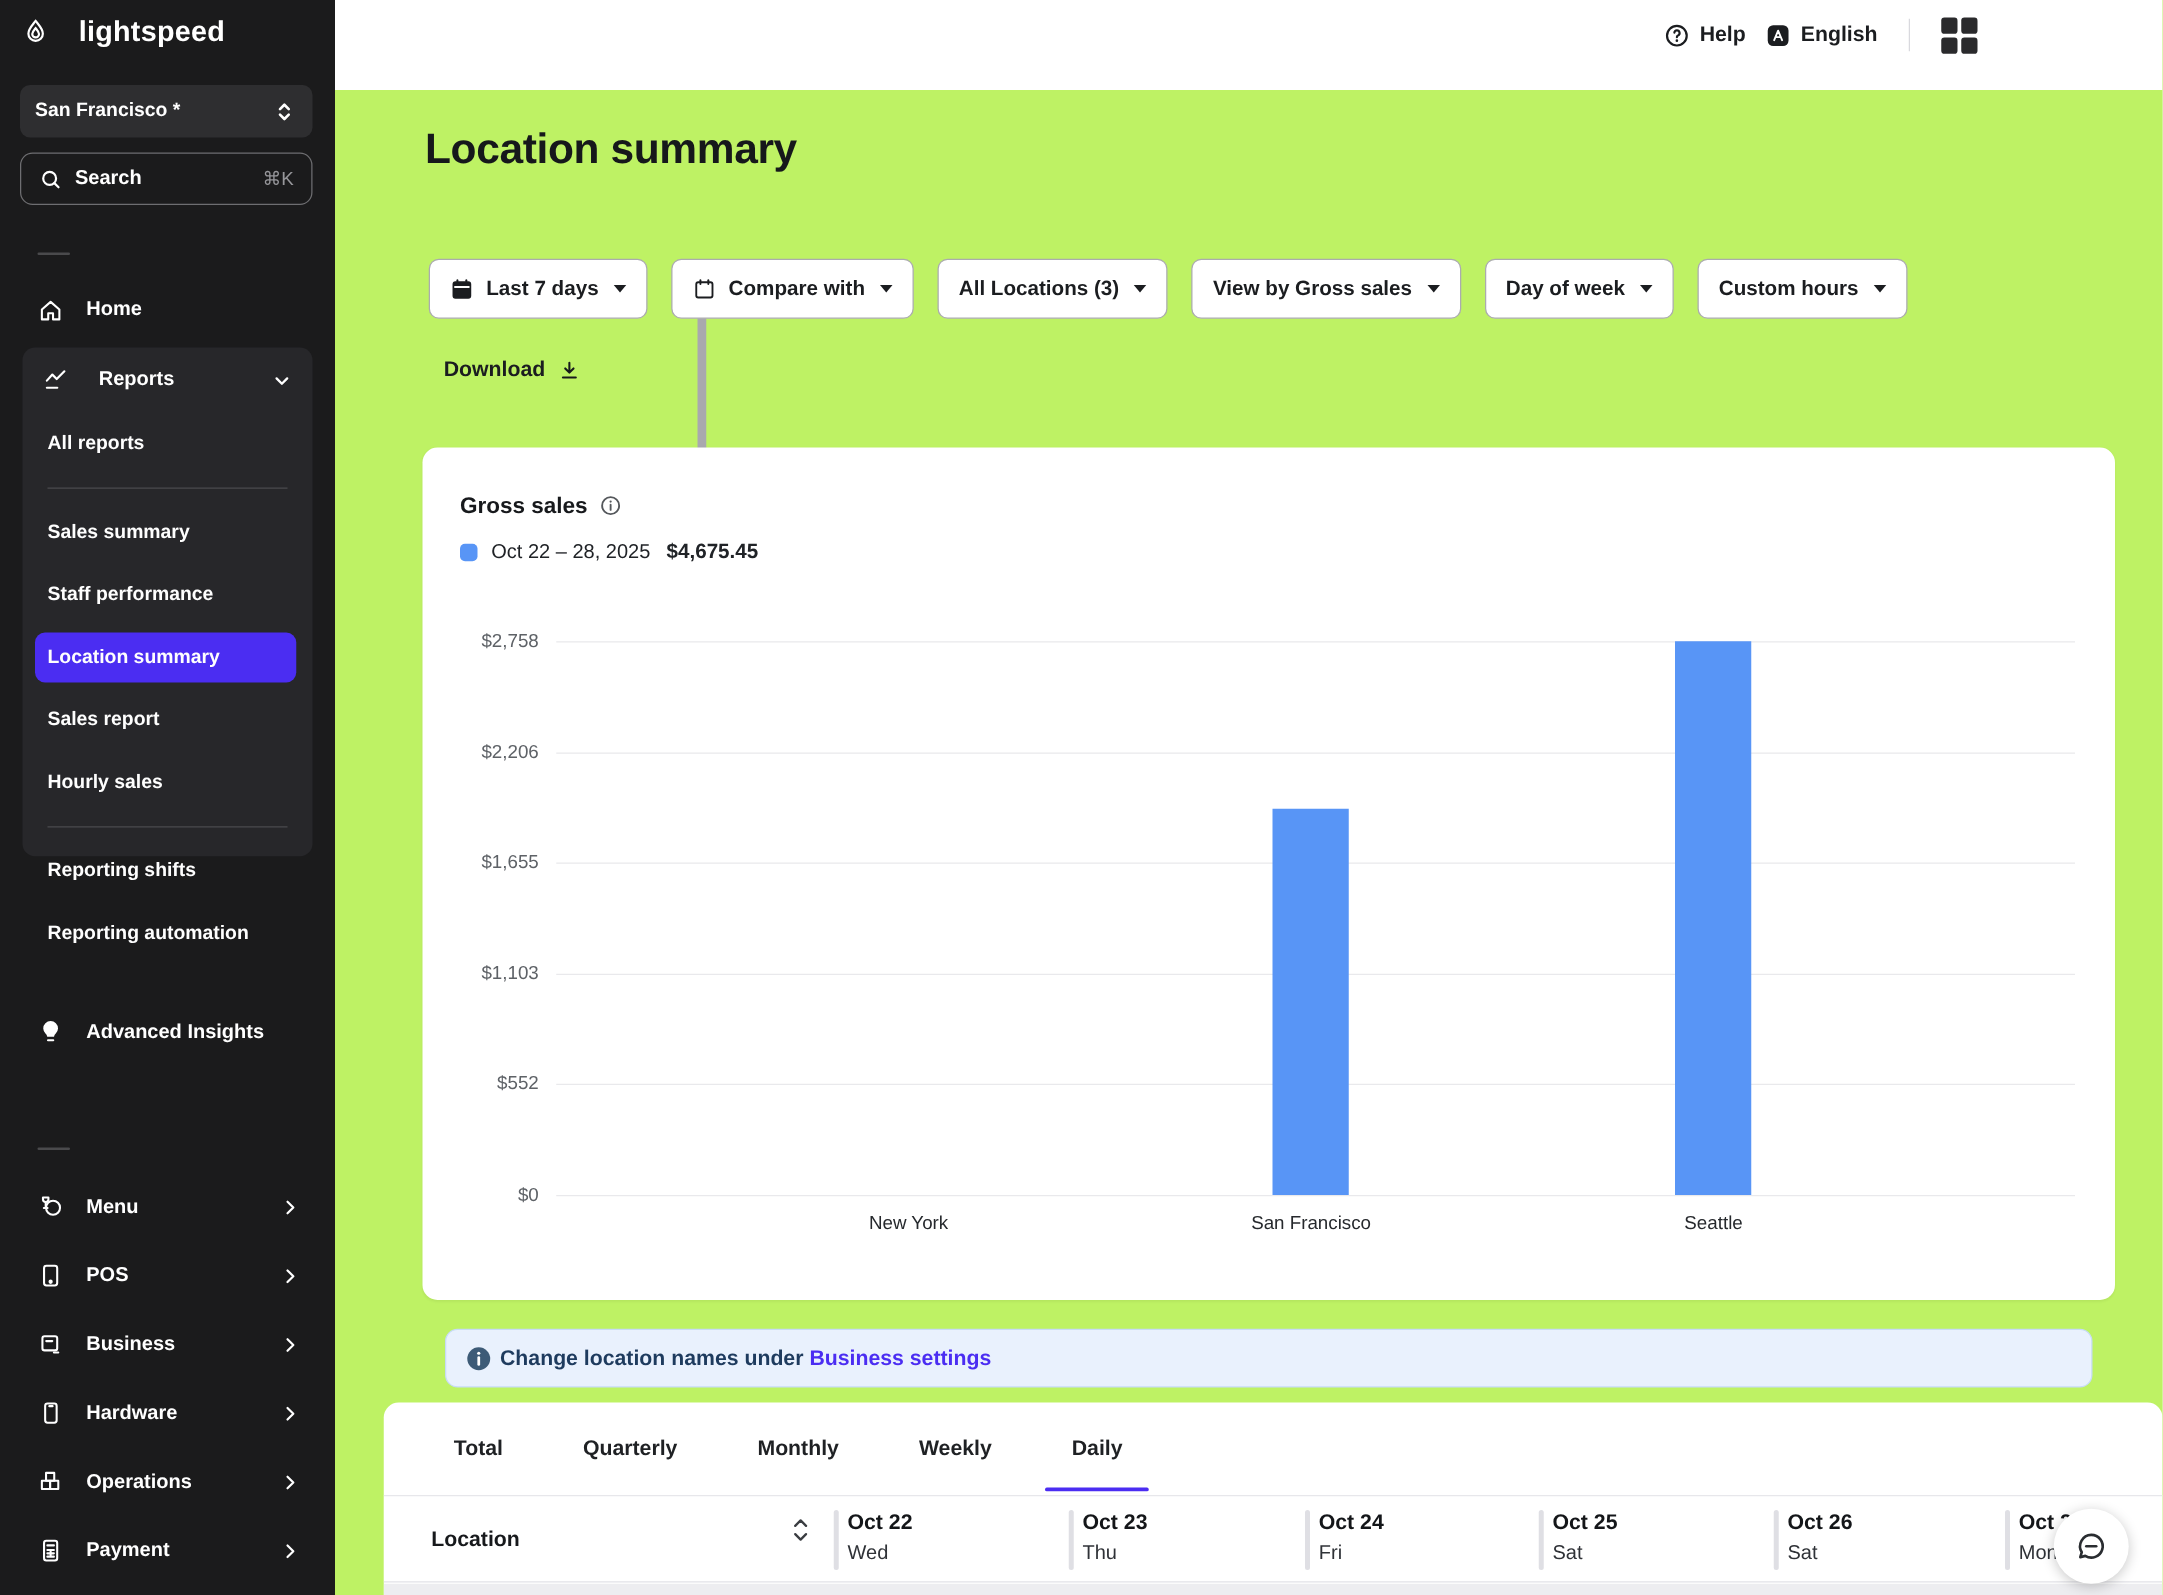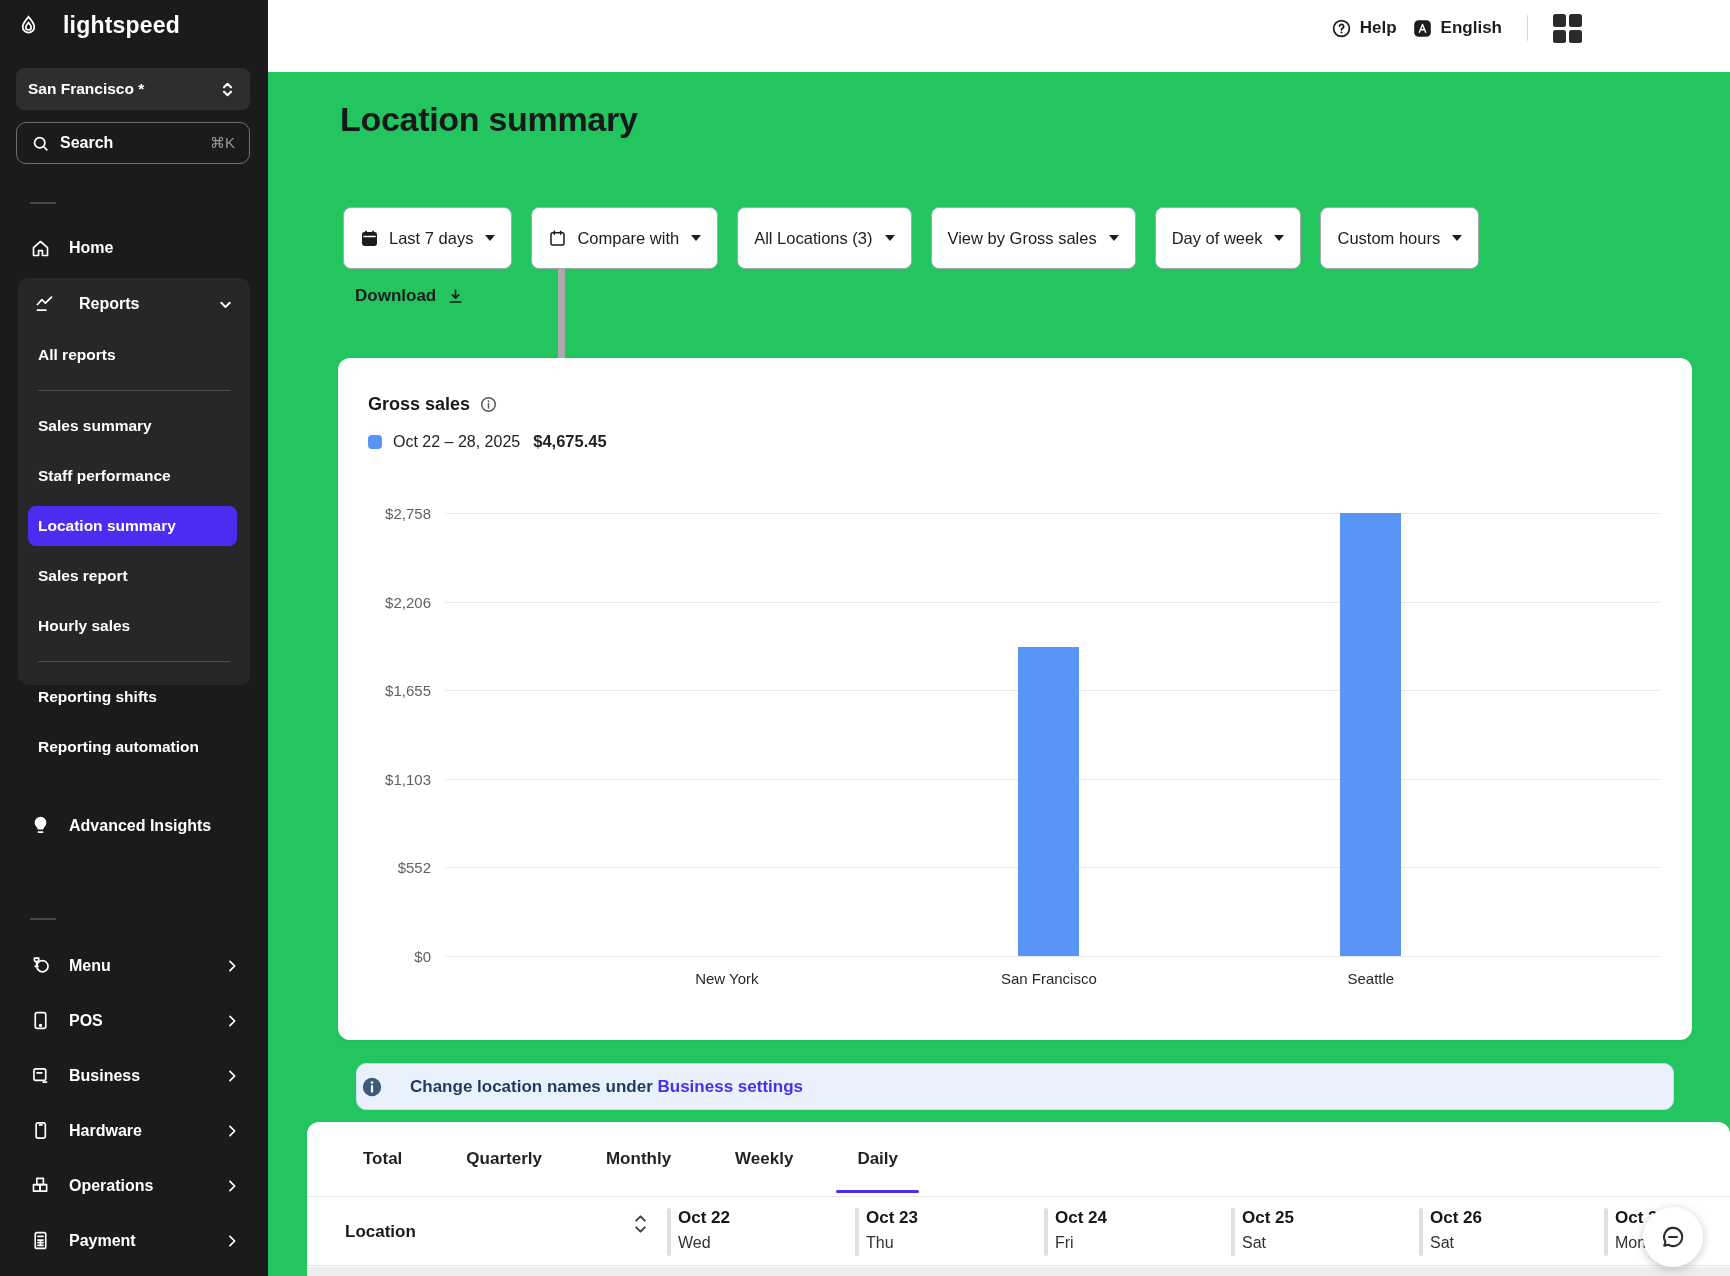--- a/index.html
+++ b/index.html
@@ -28,52 +28,52 @@
   .sub-item { height:50px; display:flex; align-items:center; padding-left:20px; font-size:15.5px; font-weight:600; color:#FEFEFE; cursor:pointer; position:relative; }
   .sub-item.active::before { content:""; position:absolute; left:10px; right:13px; top:5px; bottom:5px; background:var(--accent); border-radius:8px; }
   .sub-item span { position:relative; }
   .panel-div { height:1px; background:#4B4B4E; margin:10px 20px; }
   .icon20 { width:21px; height:21px; flex:none; }
 
   
   .scroll-thumb { position:absolute; left:290px; top:218px; width:7px; height:576px; background:#A9A9AE; border-radius:4px; }
 
   
-  .main { position:absolute; left:268px; top:0; width:1462px; height:1276px; background:#22c55e; }
+  .main { position:absolute; left:268px; top:0; width:1462px; height:1276px; background:#bef264; }
   .topbar { position:absolute; left:0; top:0; width:1462px; height:72px; background:#FFFFFF; }
   .topbar-items { position:absolute; right:148px; top:0; height:56px; display:flex; align-items:center; gap:15px; }
   .tb-group { display:flex; align-items:center; gap:8px; font-size:17px; font-weight:600; color:#1B1D20; cursor:pointer; }
   .tb-sep { width:1px; height:26px; background:#D9D9DE; margin:0 10px; }
   .grid-icon { display:grid; grid-template-columns:13px 13px; grid-template-rows:13px 13px; gap:3px; cursor:pointer; }
   .grid-icon i { background:#2A2A2C; border-radius:2.5px; }
 
   .page-title { position:absolute; left:72px; top:100px; font-size:34px; font-weight:700; color:#16181B; letter-spacing:-.3px; }
 
   .filters { position:absolute; left:75px; top:207px; display:flex; gap:19px; }
-  .fbtn { height:62px; background:#fff; border:1px solid #ABABAF; border-radius:8px; display:flex; align-items:center;
-    padding:0 16px; gap:10px; font-size:16.5px; font-weight:400; color:#1B1D20; cursor:pointer; white-space:nowrap; }
+  .fbtn { height:48px; background:#fff; border:1px solid #ABABAF; border-radius:8px; display:flex; align-items:center;
+    padding:0 16px; gap:10px; font-size:16.5px; font-weight:700; color:#1B1D20; cursor:pointer; white-space:nowrap; }
   .caret { width:0; height:0; border-left:5.5px solid transparent; border-right:5.5px solid transparent; border-top:6.5px solid #1B1D20; margin-left:2px; }
 
   .download { position:absolute; left:87px; top:286px; display:flex; align-items:center; gap:10px; font-size:17px; font-weight:700; cursor:pointer; }
 
   
   .card { position:absolute; left:70px; top:358px; width:1354px; height:682px; background:#fff; border-radius:12px; box-shadow:0 1px 2px rgba(0,0,0,.05); }
   .card-title { position:absolute; left:30px; top:36px; display:flex; align-items:center; gap:9px; font-size:18px; font-weight:700; color:#17191C; }
   .legend { position:absolute; left:30px; top:74px; display:flex; align-items:center; font-size:16px; color:#202327; }
   .legend .swatch { width:14px; height:14px; border-radius:4px; background:var(--bar); margin-right:11px; }
   .legend .val { font-weight:700; margin-left:13px; font-size:16.5px; }
   .plot { position:absolute; left:107px; top:155px; width:1215px; height:443px; }
   .gridline { position:absolute; left:0; width:100%; height:1px; background:#E9E9EC; }
   .ytick { position:absolute; right:calc(100% + 14px); transform:translateY(-50%); font-size:15px; color:#5E6267; white-space:nowrap; }
   .bar { position:absolute; bottom:0; width:61px; background:var(--bar); }
   .xlabel { position:absolute; top:457px; transform:translateX(-50%); font-size:15px; color:#26292D; white-space:nowrap; }
 
   
   .banner { position:absolute; left:88px; top:1063px; width:1318px; height:47px; background:#E9F1FD; border:1px solid #C7DBF7;
-    border-radius:10px; display:flex; align-items:center; padding-left:4px; gap:27px; }
+    border-radius:10px; display:flex; align-items:center; padding-left:15px; gap:6px; }
   .banner .txt { font-size:17px; font-weight:600; color:#1E3B5E; }
   .banner a { color:var(--accent); text-decoration:none; cursor:pointer; }
 
   
   .table-card { position:absolute; left:39px; top:1122px; width:1423px; height:154px; background:#fff; border-radius:12px 12px 0 0; overflow:hidden; }
   .tabs { position:absolute; left:35px; top:0; height:74px; display:flex; gap:22px; }
   .tab { padding:0 21px; display:flex; align-items:center; font-size:17px; font-weight:700; color:#1F2124; cursor:pointer; position:relative; }
   .tab.active::after { content:""; position:absolute; left:0; right:0; bottom:3px; height:3.5px; background:var(--accent); border-radius:2px; }
   .thead { position:absolute; left:0; top:74px; width:1423px; height:70px; border-top:1px solid #E7E7EB; border-bottom:1px solid #E2E2E7; background:#fff; }
   .loc-h { position:absolute; left:38px; top:0; height:70px; display:flex; align-items:center; font-size:17px; font-weight:700; color:#17191C; }

